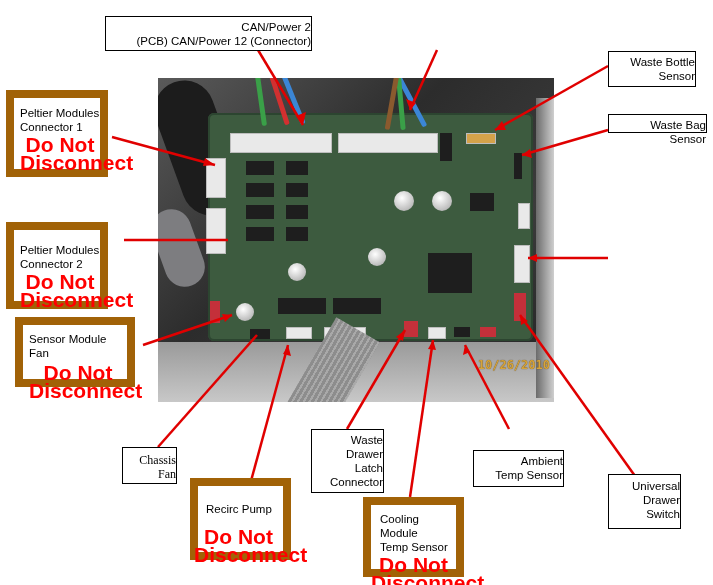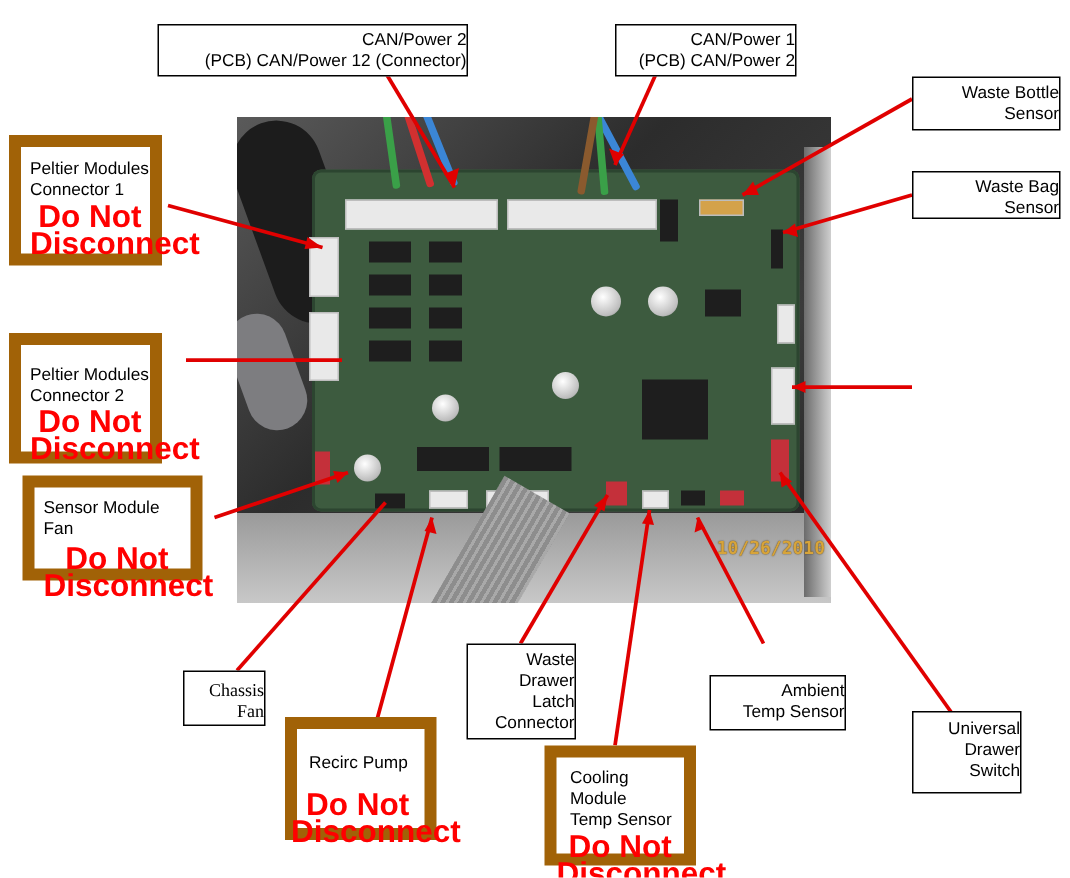--- a/index.html
+++ b/index.html
@@ -131,30 +131,26 @@
       <polygon points="433,340 428,349 436,350"></polygon>
       <polygon points="465,345 463,355 470,352"></polygon>
       <polygon points="520,315 521,325 528,321"></polygon>
     </g>
   </svg>
 
   <div class="box black" style="left:105px;top:16px;width:207px;height:35px;padding:3px 0 0 8px;">
     <div class="lbl">CAN/Power 2</div>
     <div class="lbl">(PCB) CAN/Power 12 (Connector)</div>
   </div>
-  <div class="box black" style="left:410px;top:16px;width:121px;height:35px;padding:3px 0 0 8px;">
-    <div class="lbl">CAN/Power 1</div>
-    <div class="lbl">(PCB) CAN/Power 2</div>
-  </div>
-
-  <div class="box black" style="left:608px;top:51px;width:99px;height:36px;padding:3px 0 0 8px;">
+
+  <div class="box black" style="left:608px;top:51px;width:88px;height:36px;padding:3px 0 0 8px;">
     <div class="lbl">Waste Bottle
 Sensor</div>
   </div>
-  <div class="box black" style="left:608px;top:114px;width:99px;height:32px;padding:3px 0 0 8px;">
+  <div class="box black" style="left:608px;top:114px;width:99px;height:19px;padding:3px 0 0 8px;">
     <div class="lbl">Waste Bag
 Sensor</div>
   </div>
 
   <div class="box warn" style="left:6px;top:90px;width:102px;height:87px;padding:8px 0 0 6px;">
     <div class="lbl">Peltier Modules
 Connector 1</div>
     <div class="warn-text" style="margin-top:2px;">Do Not
 Disconnect</div>
   </div>

